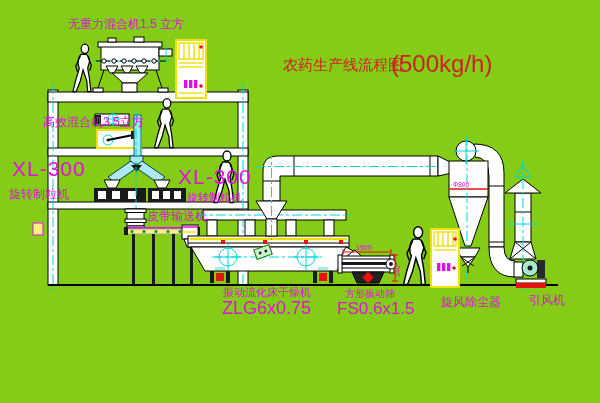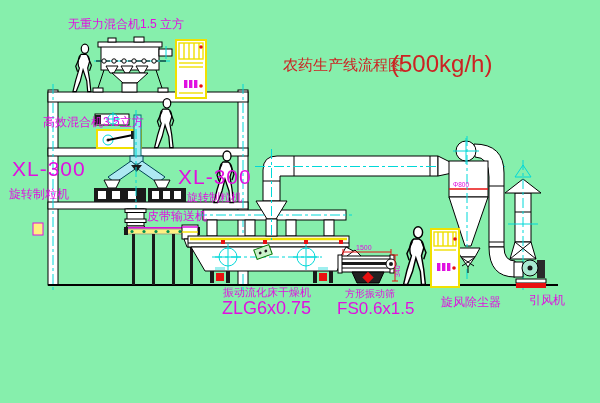--- a/index.html
+++ b/index.html
@@ -1,16 +1,16 @@
 <!DOCTYPE html>
 <html><head>
 <meta charset="utf-8">
 <style>
   html,body{margin:0;padding:0;background:#fff;}
-  .canvas{position:relative;width:600px;height:403px;background:#86efac;overflow:hidden;
+  .canvas{position:relative;width:600px;height:403px;background:#84cc16;overflow:hidden;
           font-family:"Liberation Sans", sans-serif;}
   svg{position:absolute;left:0;top:0;}
   .bk{stroke:#000;fill:none;stroke-width:1;}
   .wh{fill:#fff;stroke:#000;stroke-width:1;}
   .cl{stroke:#00d8d8;stroke-width:1;fill:none;stroke-dasharray:10 3 3 3;}
   .clthin{stroke:#00d8d8;stroke-width:1;fill:none;}
   .yl{stroke:#f0e000;fill:none;stroke-width:1.4;}
   .ylbox{fill:#fff;stroke:#f0e000;stroke-width:2;}
   .mag{fill:#e010e0;font-family:"Liberation Sans",sans-serif;}
   .red{fill:#cc2222;font-family:"Liberation Sans",sans-serif;}

